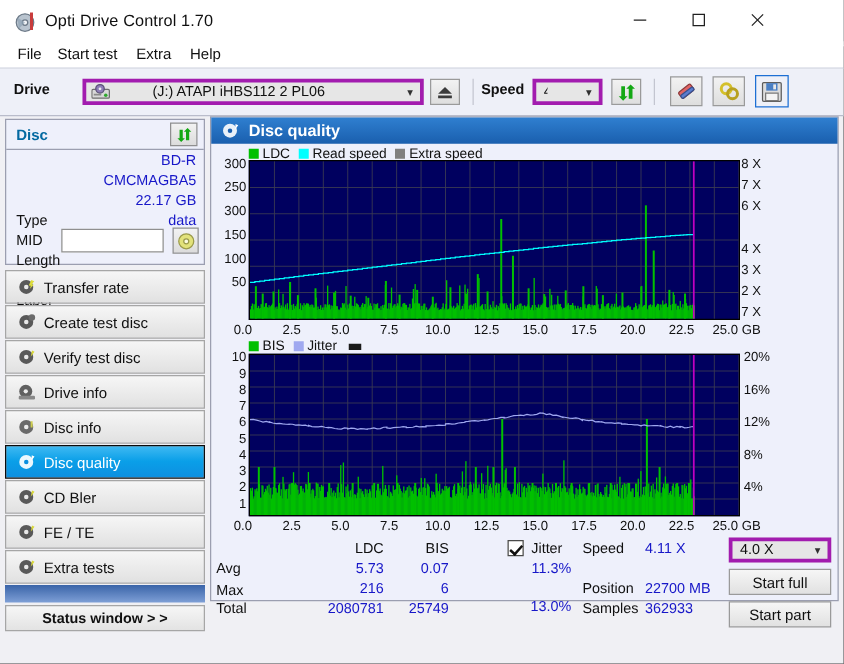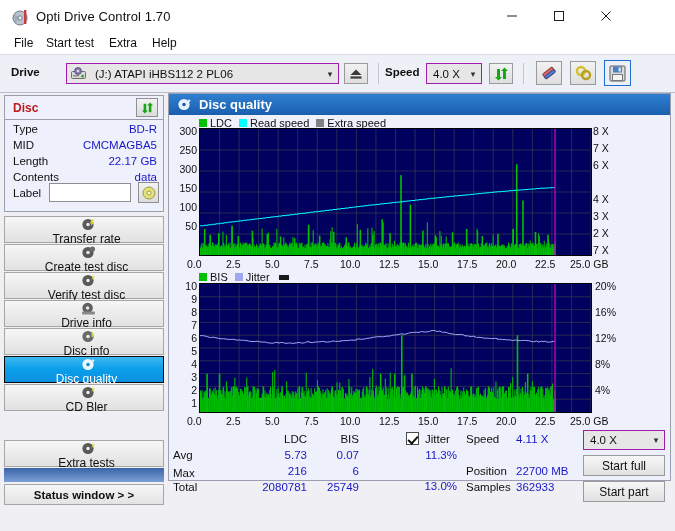--- a/index.html
+++ b/index.html
@@ -13,37 +13,37 @@
   .wbtn{position:absolute;top:0;width:46px;height:31px;display:flex;align-items:center;justify-content:center;color:#202020;font-size:13px;}
   .wbtn.min{right:140px;}
   .wbtn.max{right:93px;}
   .wbtn.close{right:46px;}
 
   .menubar{position:absolute;left:0;top:33px;width:675px;height:21px;background:#fff;}
   .menu-item{position:absolute;top:2px;height:17px;padding:1px 6px;font-size:12px;color:#101010;}
 
   .toolbar{position:absolute;left:0;top:54px;width:675px;height:37px;background:#eef0f8;border-top:1px solid #d8dae4;border-bottom:1px solid #b9bccb;}
   .tb-label{position:absolute;font-weight:bold;font-size:11.5px;color:#101010;top:11px;}
-  .combo{position:absolute;background:#e6e6e6;border:1px solid #a21caf;display:flex;align-items:center;box-sizing:border-box;}
+  .combo{position:absolute;background:#e6e6e6;border:3px solid #a21caf;display:flex;align-items:center;box-sizing:border-box;gap:25px;}
   .combo .cval{font-size:11.5px;color:#101010;padding-left:6px;flex:1;white-space:nowrap;overflow:hidden;}
   .combo .carr{width:16px;text-align:center;font-size:9px;color:#303030;}
   .iconbtn{position:absolute;background:linear-gradient(#f2f2f2,#dedede);border:1px solid #9a9a9a;display:flex;align-items:center;justify-content:center;box-sizing:border-box;}
   .iconbtn.sel{border:1px solid #1c6fd4;background:#eef0f8;}
   .sep{position:absolute;width:1px;background:#c3c5d0;}
 
   
   .disc-box{position:absolute;left:4px;top:95px;width:160px;height:117px;background:#eef0fb;border:1px solid #9b9eb0;box-sizing:border-box;}
   .disc-hdr{position:absolute;left:0;top:0;width:158px;height:24px;border-bottom:1px solid #9b9eb0;box-sizing:border-box;}
-  .disc-hdr .t{position:absolute;left:8px;top:5px;font-weight:bold;font-size:12px;color:#b91c1c;}
+  .disc-hdr .t{position:absolute;left:8px;top:5px;font-weight:bold;font-size:12px;color:#0369a1;}
   .drow{position:absolute;left:0;width:158px;height:16px;}
-  .dkey{position:absolute;left:8px;font-size:11.5px;color:#101010;}
+  .dkey{position:absolute;left:8px;font-size:11.5px;color:#101010;margin-top:48px;}
   .dval{position:absolute;right:6px;font-size:11.5px;color:#1717c8;text-align:right;}
   .label-input{position:absolute;left:44px;top:87px;width:82px;height:19px;background:#fff;border:1px solid #8f8f8f;box-sizing:border-box;}
 
-  .navbtn{position:absolute;left:4px;width:160px;height:27px;background:linear-gradient(#f6f6f6,#e1e1e1);border:1px solid #a6a6a6;box-sizing:border-box;display:flex;align-items:center;flex-direction:column;}
+  .navbtn{position:absolute;left:4px;width:160px;height:27px;background:linear-gradient(#f6f6f6,#e1e1e1);border:1px solid #a6a6a6;box-sizing:border-box;display:flex;align-items:center;}
   .navbtn.active{background:linear-gradient(#3fb9f2,#0a9fe8 48%,#0d8fe0);border:1px solid #0b0b0b;}
   .navbtn .nlab{font-size:12px;color:#101010;margin-left:5px;}
   .navbtn.active .nlab{color:#fff;}
   .navbtn .nico{margin-left:8px;width:17px;height:17px;display:flex;align-items:center;justify-content:center;}
 
   .statusbtn{position:absolute;left:4px;top:484px;width:160px;height:21px;background:linear-gradient(#f6f6f6,#e3e3e3);border:1px solid #a6a6a6;box-sizing:border-box;display:flex;align-items:center;justify-content:center;font-size:11.5px;color:#101010;font-weight:bold;}
 
   .leftfade{position:absolute;left:4px;top:468px;width:160px;height:14px;background:linear-gradient(#3a64a8,#7e9fd6);}
 
   
@@ -281,20 +281,30 @@
   </div>
   <div class="navbtn" style="top:384px">
     <span class="nico">
       <svg width="15" height="15" viewBox="0 0 15 15">
           <circle cx="7" cy="7.5" r="5.6" fill="#595959"></circle>
           <circle cx="7" cy="7.5" r="1.8" fill="#e9e9e9"></circle>
           <path d="M11.6 2.4 l2 .9 -3 4 .4-2z" fill="#d8d838"></path>
         </svg>
     </span>
     <span class="nlab">CD Bler</span>
+  </div>
+  <div class="navbtn" style="top:412px">
+    <span class="nico">
+      <svg width="15" height="15" viewBox="0 0 15 15">
+          <circle cx="7" cy="7.5" r="5.6" fill="#595959"></circle>
+          <circle cx="7" cy="7.5" r="1.8" fill="#e9e9e9"></circle>
+          <path d="M11.6 2.4 l2 .9 -3 4 .4-2z" fill="#d8d838"></path>
+        </svg>
+    </span>
+    <span class="nlab">FE / TE</span>
   </div>
   <div class="navbtn" style="top:440px">
     <span class="nico">
       <svg width="15" height="15" viewBox="0 0 15 15">
           <circle cx="7" cy="7.5" r="5.6" fill="#595959"></circle>
           <circle cx="7" cy="7.5" r="1.8" fill="#e9e9e9"></circle>
           <path d="M11.6 2.4 l2 .9 -3 4 .4-2z" fill="#d8d838"></path>
         </svg>
     </span>
     <span class="nlab">Extra tests</span>

